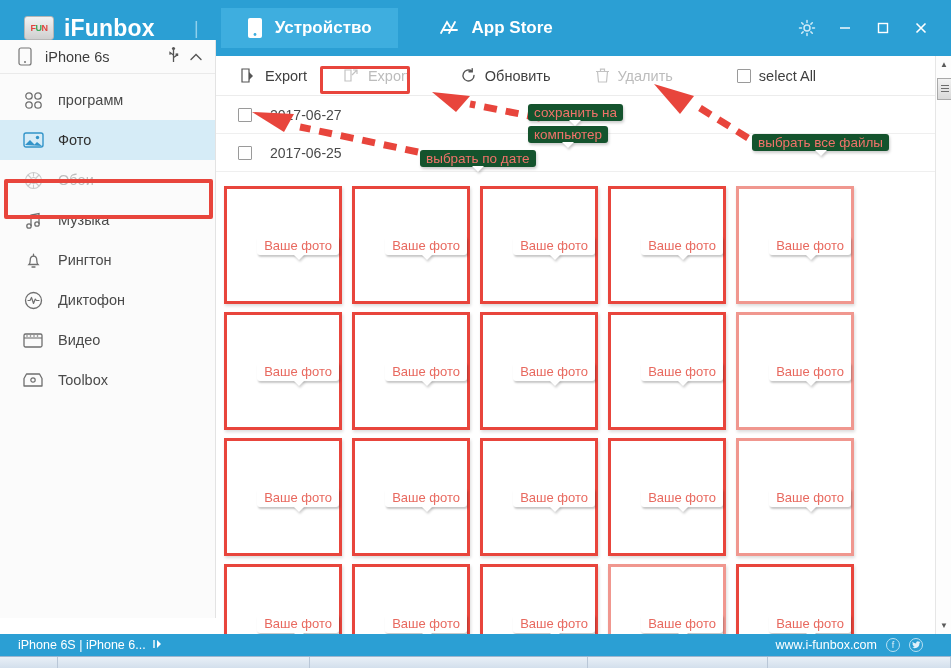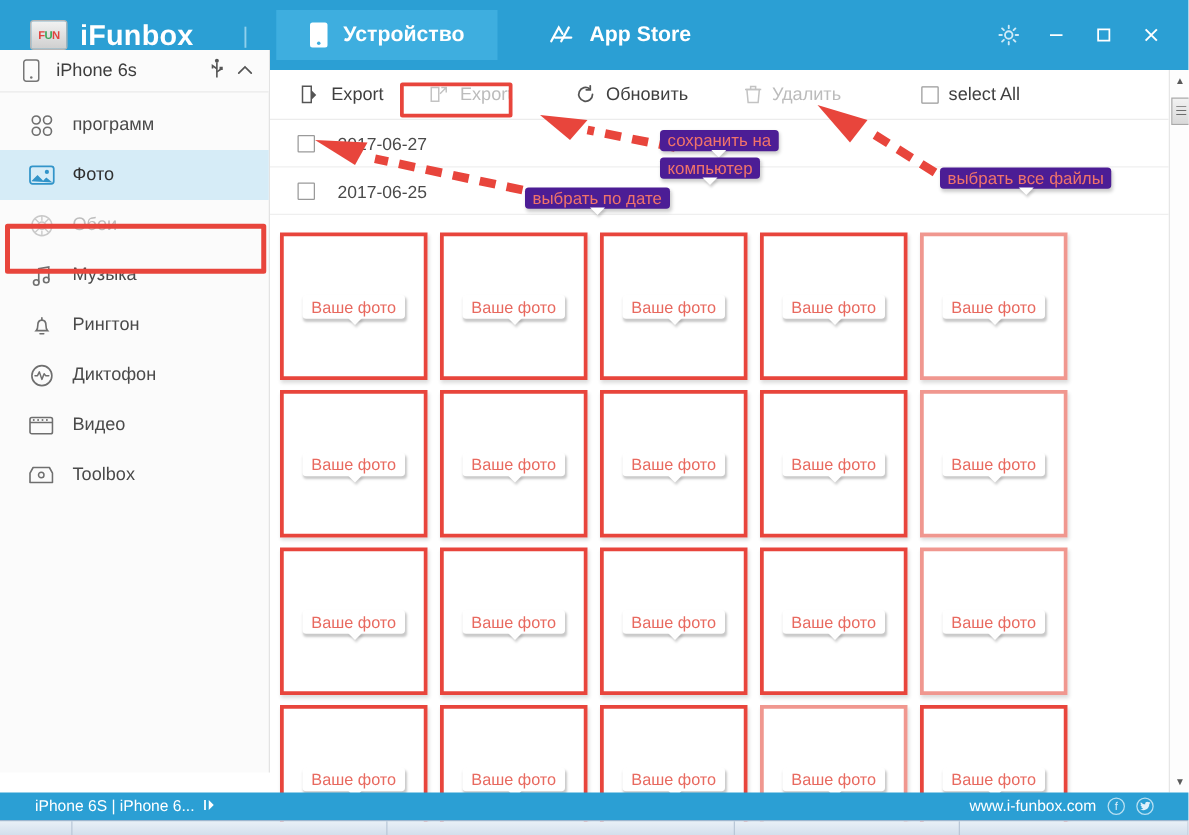--- a/index.html
+++ b/index.html
@@ -107,21 +107,21 @@
     padding-left:22px; border-bottom:1px solid #efefef; font-size:14px; color:#4a4a4a;
   }
 
   
   .grid {
     padding:14px 0 0 8px; display:flex; flex-wrap:wrap;
     gap:8px 10px; width:719px;
   }
   .cell {
     width:118px; height:118px; border:3px solid #e8453c; background:#fff;
-    display:flex; align-items:center; justify-content:center; position:relative;
+    display:flex; align-items:center; justify-content:flex-end; position:relative;
     box-shadow:1px 2px 3px rgba(0,0,0,0.14);
   }
   .cell.pale { border-color:#f0978f; }
   .ph-label {
     background:#ffffff; color:#e8695f; font-size:13px;
     padding:2px 7px; border-radius:3px;
     box-shadow:1px 2px 2px rgba(0,0,0,0.22);
     position:relative; white-space:nowrap;
   }
   .ph-label::after{
@@ -145,42 +145,42 @@
   }
   .vs-thumb i{ width:8px;height:8px;display:block;
     background:repeating-linear-gradient(#6d6d6d 0 1px, transparent 1px 3px); }
   .vs-down{ position:absolute; bottom:0; left:0; }
 
   
   .statusbar {
     position:absolute; left:0; top:634px; width:951px; height:22px;
     background:#2b9fd4; display:flex; align-items:center; color:#fff; font-size:12.5px;
   }
-  .sb-left { padding-left:28px; display:flex; align-items:center; gap:6px; }
+  .sb-left { padding-left:18px; display:flex; align-items:center; gap:6px; }
   .sb-right { margin-left:auto; padding-right:28px; display:flex; align-items:center; gap:9px; }
   .social {
     width:14px;height:14px;border:1px solid #b9e0f2;border-radius:50%;
     display:flex;align-items:center;justify-content:center;font-size:9px;color:#dff0fa;
   }
 
   
   .taskbar{
     position:absolute; left:0; top:656px; width:951px; height:12px;
     background:linear-gradient(#e9f0f7,#d3dfec); border-top:1px solid #9db6cf;
     display:flex; align-items:center;
   }
   .task-cell{ height:11px; border-right:1px solid #b9c7d7; }
 
   
   .anno-layer { position:absolute; left:0; top:0; width:951px; height:668px; pointer-events:none; }
   .anno-box {
     position:absolute; border:3px solid #e8453c; border-radius:2px;
   }
   .anno-text {
-    position:absolute; background:#4c1d95; color:#f0736a; font-size:13.5px;
+    position:absolute; background:#14532d; color:#f0736a; font-size:13.5px;
     padding:1px 6px; border-radius:3px; white-space:nowrap;
     box-shadow:1px 2px 3px rgba(0,0,0,0.2);
   }
   .anno-text::after{
     content:""; position:absolute; left:50%; bottom:-5px; margin-left:-6px;
     width:0;height:0;border-left:6px solid transparent;border-right:6px solid transparent;
     border-top:6px solid #ffffff; filter:drop-shadow(1px 2px 1px rgba(0,0,0,0.18));
   }
 </style>
 </head>

